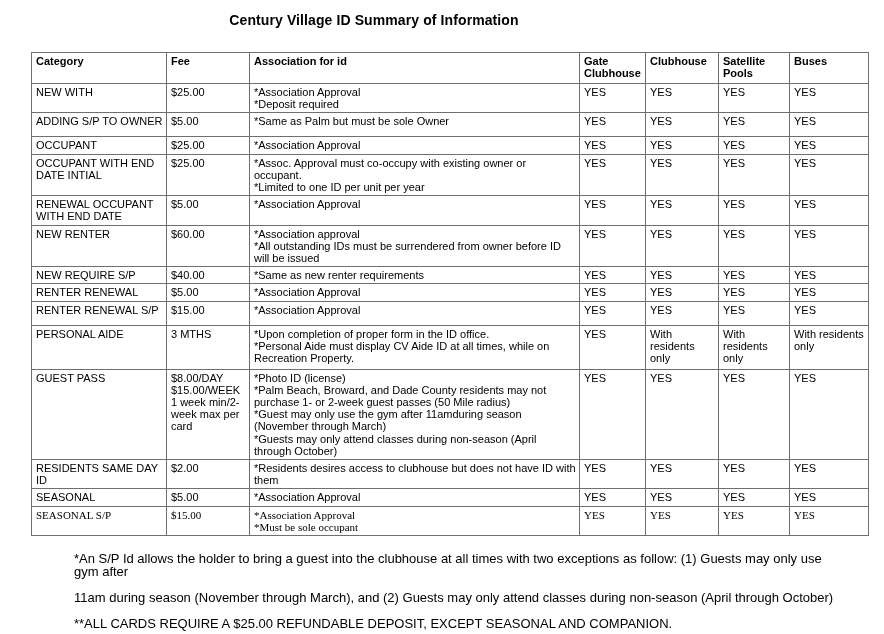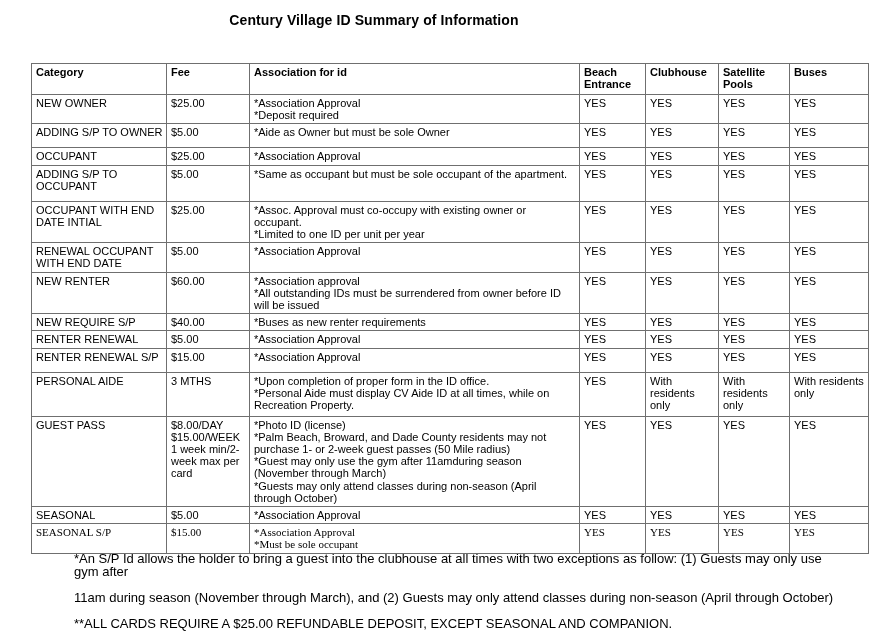--- a/index.html
+++ b/index.html
@@ -23,21 +23,21 @@
     width: 748px;
     text-align: center;
     font-size: 14px;
     font-weight: bold;
     letter-spacing: 0.1px;
   }
 
   #id-table {
     position: absolute;
     left: 31px;
-    top: 63px;
+    top: 52px;
     width: 837px;
     border-collapse: collapse;
     table-layout: fixed;
     font-size: 11px;
     line-height: 12.2px;
   }
 
   #id-table th,
   #id-table td {
     border: 1px solid #6f6f6f;
@@ -87,59 +87,50 @@
     <col class="c-gate">
       <col class="c-clubhouse">
       <col class="c-satellite">
       <col class="c-buses">
   </colgroup>
   <thead>
     <tr id="header-row">
         <th>Category</th>
         <th>Fee</th>
         <th>Association for id</th>
-        <th>Beach Entrance</th>
+        <th>Gate Clubhouse</th>
         <th>Clubhouse</th>
         <th>Satellite Pools</th>
         <th>Buses</th>
       </tr>
   </thead>
   <tbody id="body-rows">
       <tr style="height: 27px;">
-        <td>NEW OWNER</td>
+        <td>NEW WITH</td>
         <td>$25.00</td>
         <td>*Association Approval
 *Deposit required</td>
         <td>YES</td>
         <td>YES</td>
         <td>YES</td>
         <td>YES</td>
       </tr>
       <tr style="height: 24px;">
         <td>ADDING S/P TO OWNER</td>
         <td>$5.00</td>
-        <td>*Aide as Owner but must be sole Owner</td>
+        <td>*Same as Palm but must be sole Owner</td>
         <td>YES</td>
         <td>YES</td>
         <td>YES</td>
         <td>YES</td>
       </tr>
       <tr style="height: 12px;">
         <td>OCCUPANT</td>
         <td>$25.00</td>
         <td>*Association Approval</td>
-        <td>YES</td>
-        <td>YES</td>
-        <td>YES</td>
-        <td>YES</td>
-      </tr>
-      <tr style="height: 36px;">
-        <td> ADDING S/P TO OCCUPANT</td>
-        <td>$5.00</td>
-        <td>*Same as occupant but must be sole occupant of the apartment.</td>
         <td>YES</td>
         <td>YES</td>
         <td>YES</td>
         <td>YES</td>
       </tr>
       <tr style="height: 38px;">
         <td>OCCUPANT WITH END DATE INTIAL</td>
         <td>$25.00</td>
         <td>*Assoc. Approval must co-occupy with existing owner or occupant.
 *Limited to one ID per unit per year</td>
@@ -163,21 +154,21 @@
         <td>*Association approval
 *All outstanding IDs must be surrendered from owner before ID will be issued</td>
         <td>YES</td>
         <td>YES</td>
         <td>YES</td>
         <td>YES</td>
       </tr>
       <tr style="height: 12px;">
         <td>NEW REQUIRE S/P</td>
         <td>$40.00</td>
-        <td>*Buses as new renter requirements</td>
+        <td>*Same as new renter requirements</td>
         <td>YES</td>
         <td>YES</td>
         <td>YES</td>
         <td>YES</td>
       </tr>
       <tr style="height: 12px;">
         <td>RENTER RENEWAL</td>
         <td>$5.00</td>
         <td>*Association Approval</td>
         <td>YES</td>
@@ -211,20 +202,29 @@
 1 week min/2-week max per card</td>
         <td>*Photo ID (license)
 *Palm Beach, Broward, and Dade County residents may not purchase 1- or 2-week guest passes (50 Mile radius)
 *Guest may only use the gym after 11amduring season (November through March)
 *Guests may only attend classes during non-season (April through October)</td>
         <td>YES</td>
         <td>YES</td>
         <td>YES</td>
         <td>YES</td>
       </tr>
+      <tr style="height: 24px;">
+        <td>RESIDENTS SAME DAY ID</td>
+        <td>$2.00</td>
+        <td>*Residents desires access to clubhouse but does not have ID with them</td>
+        <td>YES</td>
+        <td>YES</td>
+        <td>YES</td>
+        <td>YES</td>
+      </tr>
       <tr style="height: 12px;">
         <td>SEASONAL</td>
         <td>$5.00</td>
         <td>*Association Approval</td>
         <td>YES</td>
         <td>YES</td>
         <td>YES</td>
         <td>YES</td>
       </tr>
       <tr style="height: 24px; font-family: Liberation Serif, serif;">

